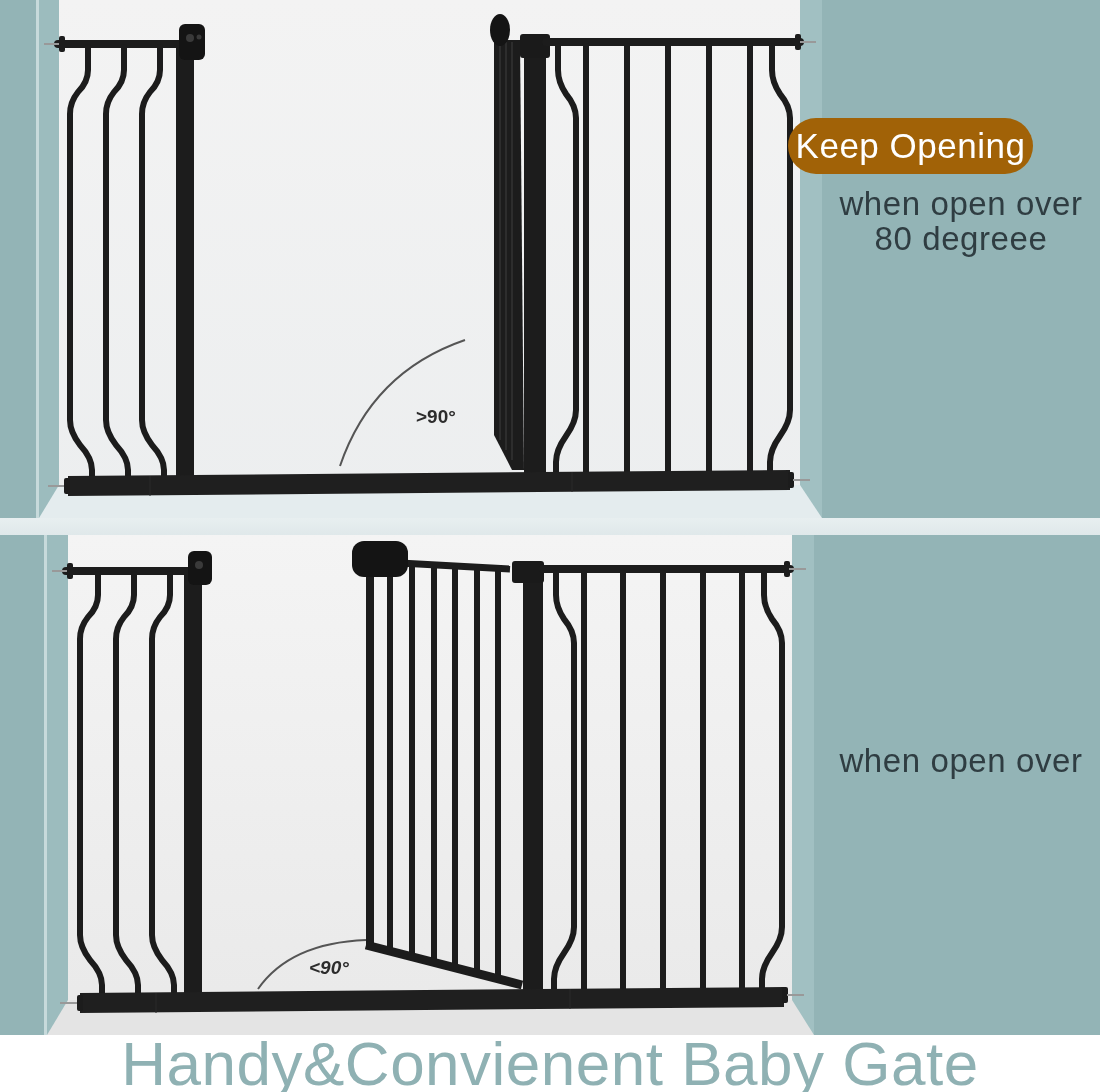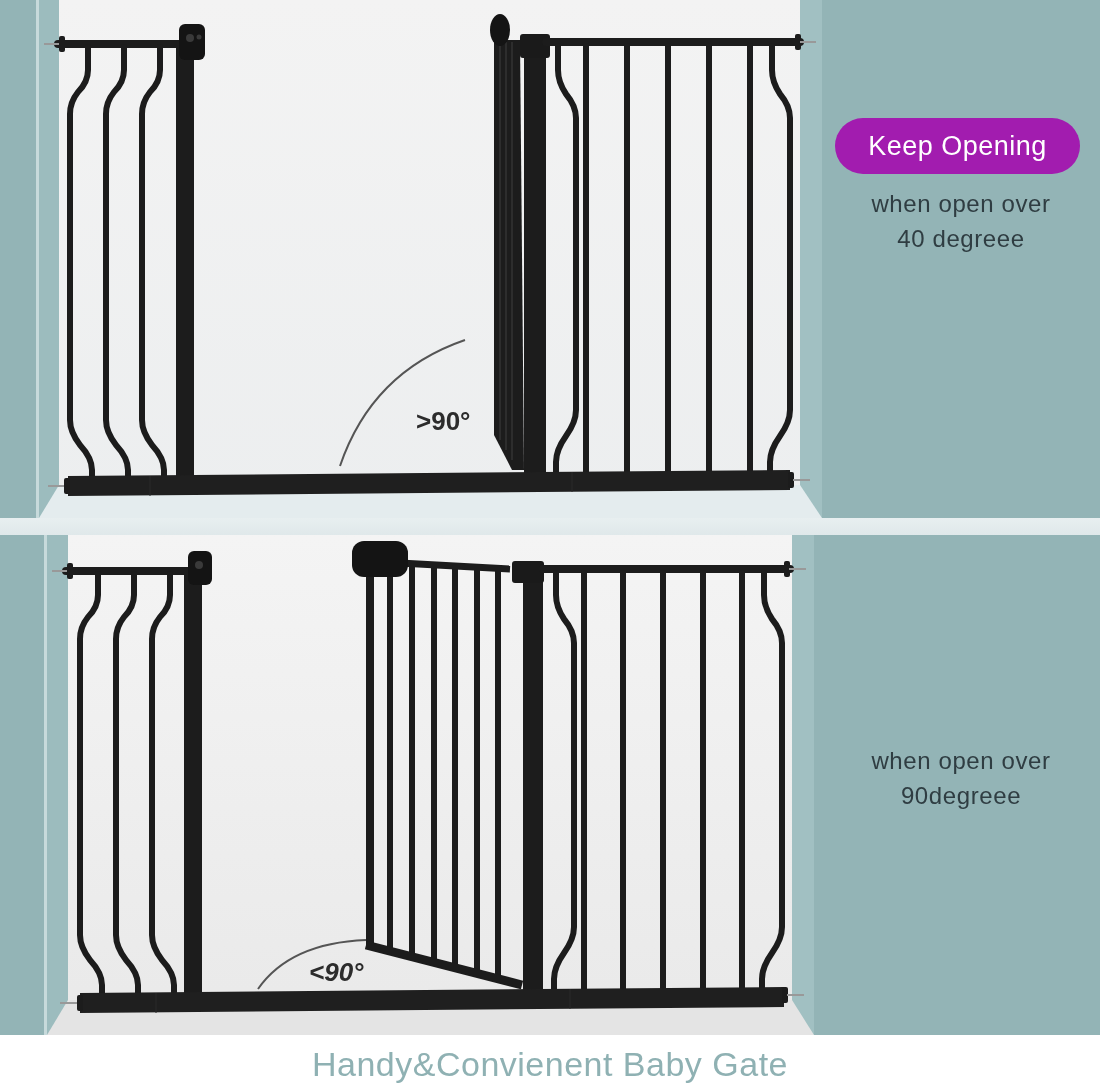--- a/index.html
+++ b/index.html
@@ -4,28 +4,28 @@
 <style>
   html, body { margin: 0; padding: 0; background: #ffffff; }
   body { width: 1100px; height: 1092px; position: relative; overflow: hidden;
          font-family: "Liberation Sans", "DejaVu Sans", sans-serif; }
   .panel { position: absolute; left: 0; width: 1100px; overflow: hidden; }
   .panel-top { top: 0; height: 518px; }
   .panel-bottom { top: 535px; height: 500px; }
   .divider { position: absolute; left: 0; top: 518px; width: 1100px; height: 17px;
              background: linear-gradient(#e8eff0, #dfe8ea); }
   .panel svg { position: absolute; left: 0; top: 0; }
-  .badge { position: absolute; left: 835px; width: 245px; height: 56px; border-radius: 28px;
-           background: #a21caf; color: #ffffff; font-size: 27px; letter-spacing: 0.5px;
+  .badge { position: absolute; left: 788px; width: 245px; height: 56px; border-radius: 28px;
+           background: #a16207; color: #ffffff; font-size: 35px; letter-spacing: 0.5px;
            display: flex; align-items: center; justify-content: center; }
   .caption { position: absolute; left: 830px; width: 262px; text-align: center;
-             color: #2f3d42; font-size: 24px; line-height: 35px; letter-spacing: 0.6px; }
-  .angle-label { position: absolute; font-weight: bold; font-size: 26px; color: #2c2c2c; }
+             color: #2f3d42; font-size: 33px; line-height: 35px; letter-spacing: 0.6px; }
+  .angle-label { position: absolute; font-weight: bold; font-size: 19px; color: #2c2c2c; }
   .footer-title { position: absolute; left: 0; top: 1036px; width: 1100px; text-align: center;
-                  font-size: 34px; color: #8fb1b3; letter-spacing: 0.5px; line-height: 56px; }
+                  font-size: 62px; color: #8fb1b3; letter-spacing: 0.5px; line-height: 56px; }
 </style>
 </head>
 <body>
 
 <div class="panel panel-top">
   <svg width="1100" height="518" viewBox="0 0 1100 518">
     <defs>
       <linearGradient id="bgTop" x1="0" y1="0" x2="0" y2="1">
         <stop offset="0" stop-color="#f3f3f3"></stop>
         <stop offset="1" stop-color="#eceeef"></stop>
@@ -104,21 +104,21 @@
       <line x1="793" y1="480" x2="810" y2="480" stroke="#999" stroke-width="2"></line>
     </g>
 
     <path d="M340,466 Q372,372 465,340" fill="none" stroke="#555" stroke-width="2"></path>
   </svg>
 
   <div class="angle-label" style="left:416px; top:406px;">&gt;90°</div>
   <div class="badge" style="top:118px;">Keep Opening</div>
   <div class="caption" style="top:186px;">
     <div>when open over</div>
-    <div>40 degreee</div>
+    <div>80 degreee</div>
   </div>
 </div>
 
 <div class="divider"></div>
 
 <div class="panel panel-bottom">
   <svg width="1100" height="500" viewBox="0 0 1100 500">
     <defs>
       <linearGradient id="bgBot" x1="0" y1="0" x2="0" y2="1">
         <stop offset="0" stop-color="#f4f4f4"></stop>
@@ -196,17 +196,16 @@
       <rect x="782" y="452" width="6" height="16" rx="2" fill="#1c1c1c"></rect>
       <line x1="787" y1="460" x2="804" y2="460" stroke="#999" stroke-width="2"></line>
     </g>
 
     <path d="M258,454 Q290,408 366,405" fill="none" stroke="#555" stroke-width="2"></path>
   </svg>
 
   <div class="angle-label" style="left:309px; top:422px;font-style:italic;">&lt;90°</div>
   <div class="caption" style="top:208px;">
     <div>when open over</div>
-    <div>90degreee</div>
   </div>
 </div>
 
 <div class="footer-title">Handy&amp;Convienent Baby Gate</div>
 
 </body></html>

